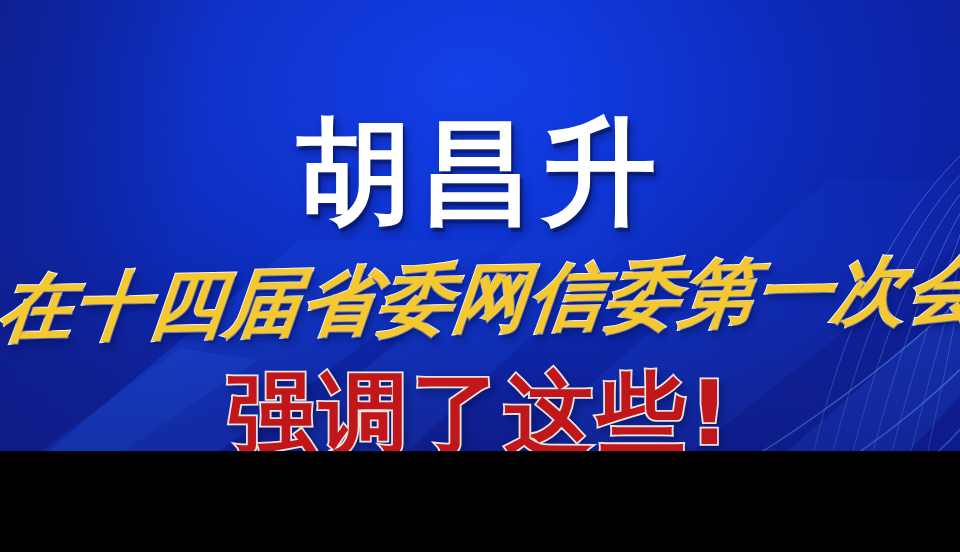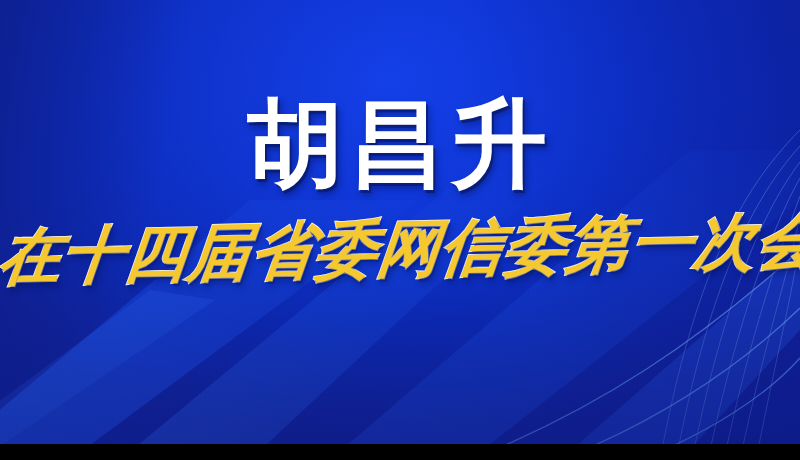--- a/index.html
+++ b/index.html
@@ -3,21 +3,21 @@
 <meta charset="utf-8">
 <style>
   html, body {
     margin: 0;
     padding: 0;
     background: #000;
   }
   #poster {
     position: relative;
     width: 800px;
-    height: 444px;
+    height: 376px;
     overflow: hidden;
     font-family: "Liberation Sans", "DejaVu Sans", sans-serif;
     background: #0d33cf;
   }
 
   
   .bg-base {
     position: absolute;
     inset: 0;
     background:
@@ -252,15 +252,16 @@
       <path d="M560,460 C660,420 740,366 800,308"></path>
       <path d="M640,460 C710,432 766,396 800,358"></path>
     </g>
   </svg>
 
   <div class="bg-bottom-dark"></div>
 
   <div class="text-stack">
     <div class="line-name">胡昌升</div>
     <div class="line-occasion">在十四届省委网信委第一次会议上</div>
+    <div class="line-emphasis">强调了这些!</div>
   </div>
 
 </div>
 
 </body></html>

